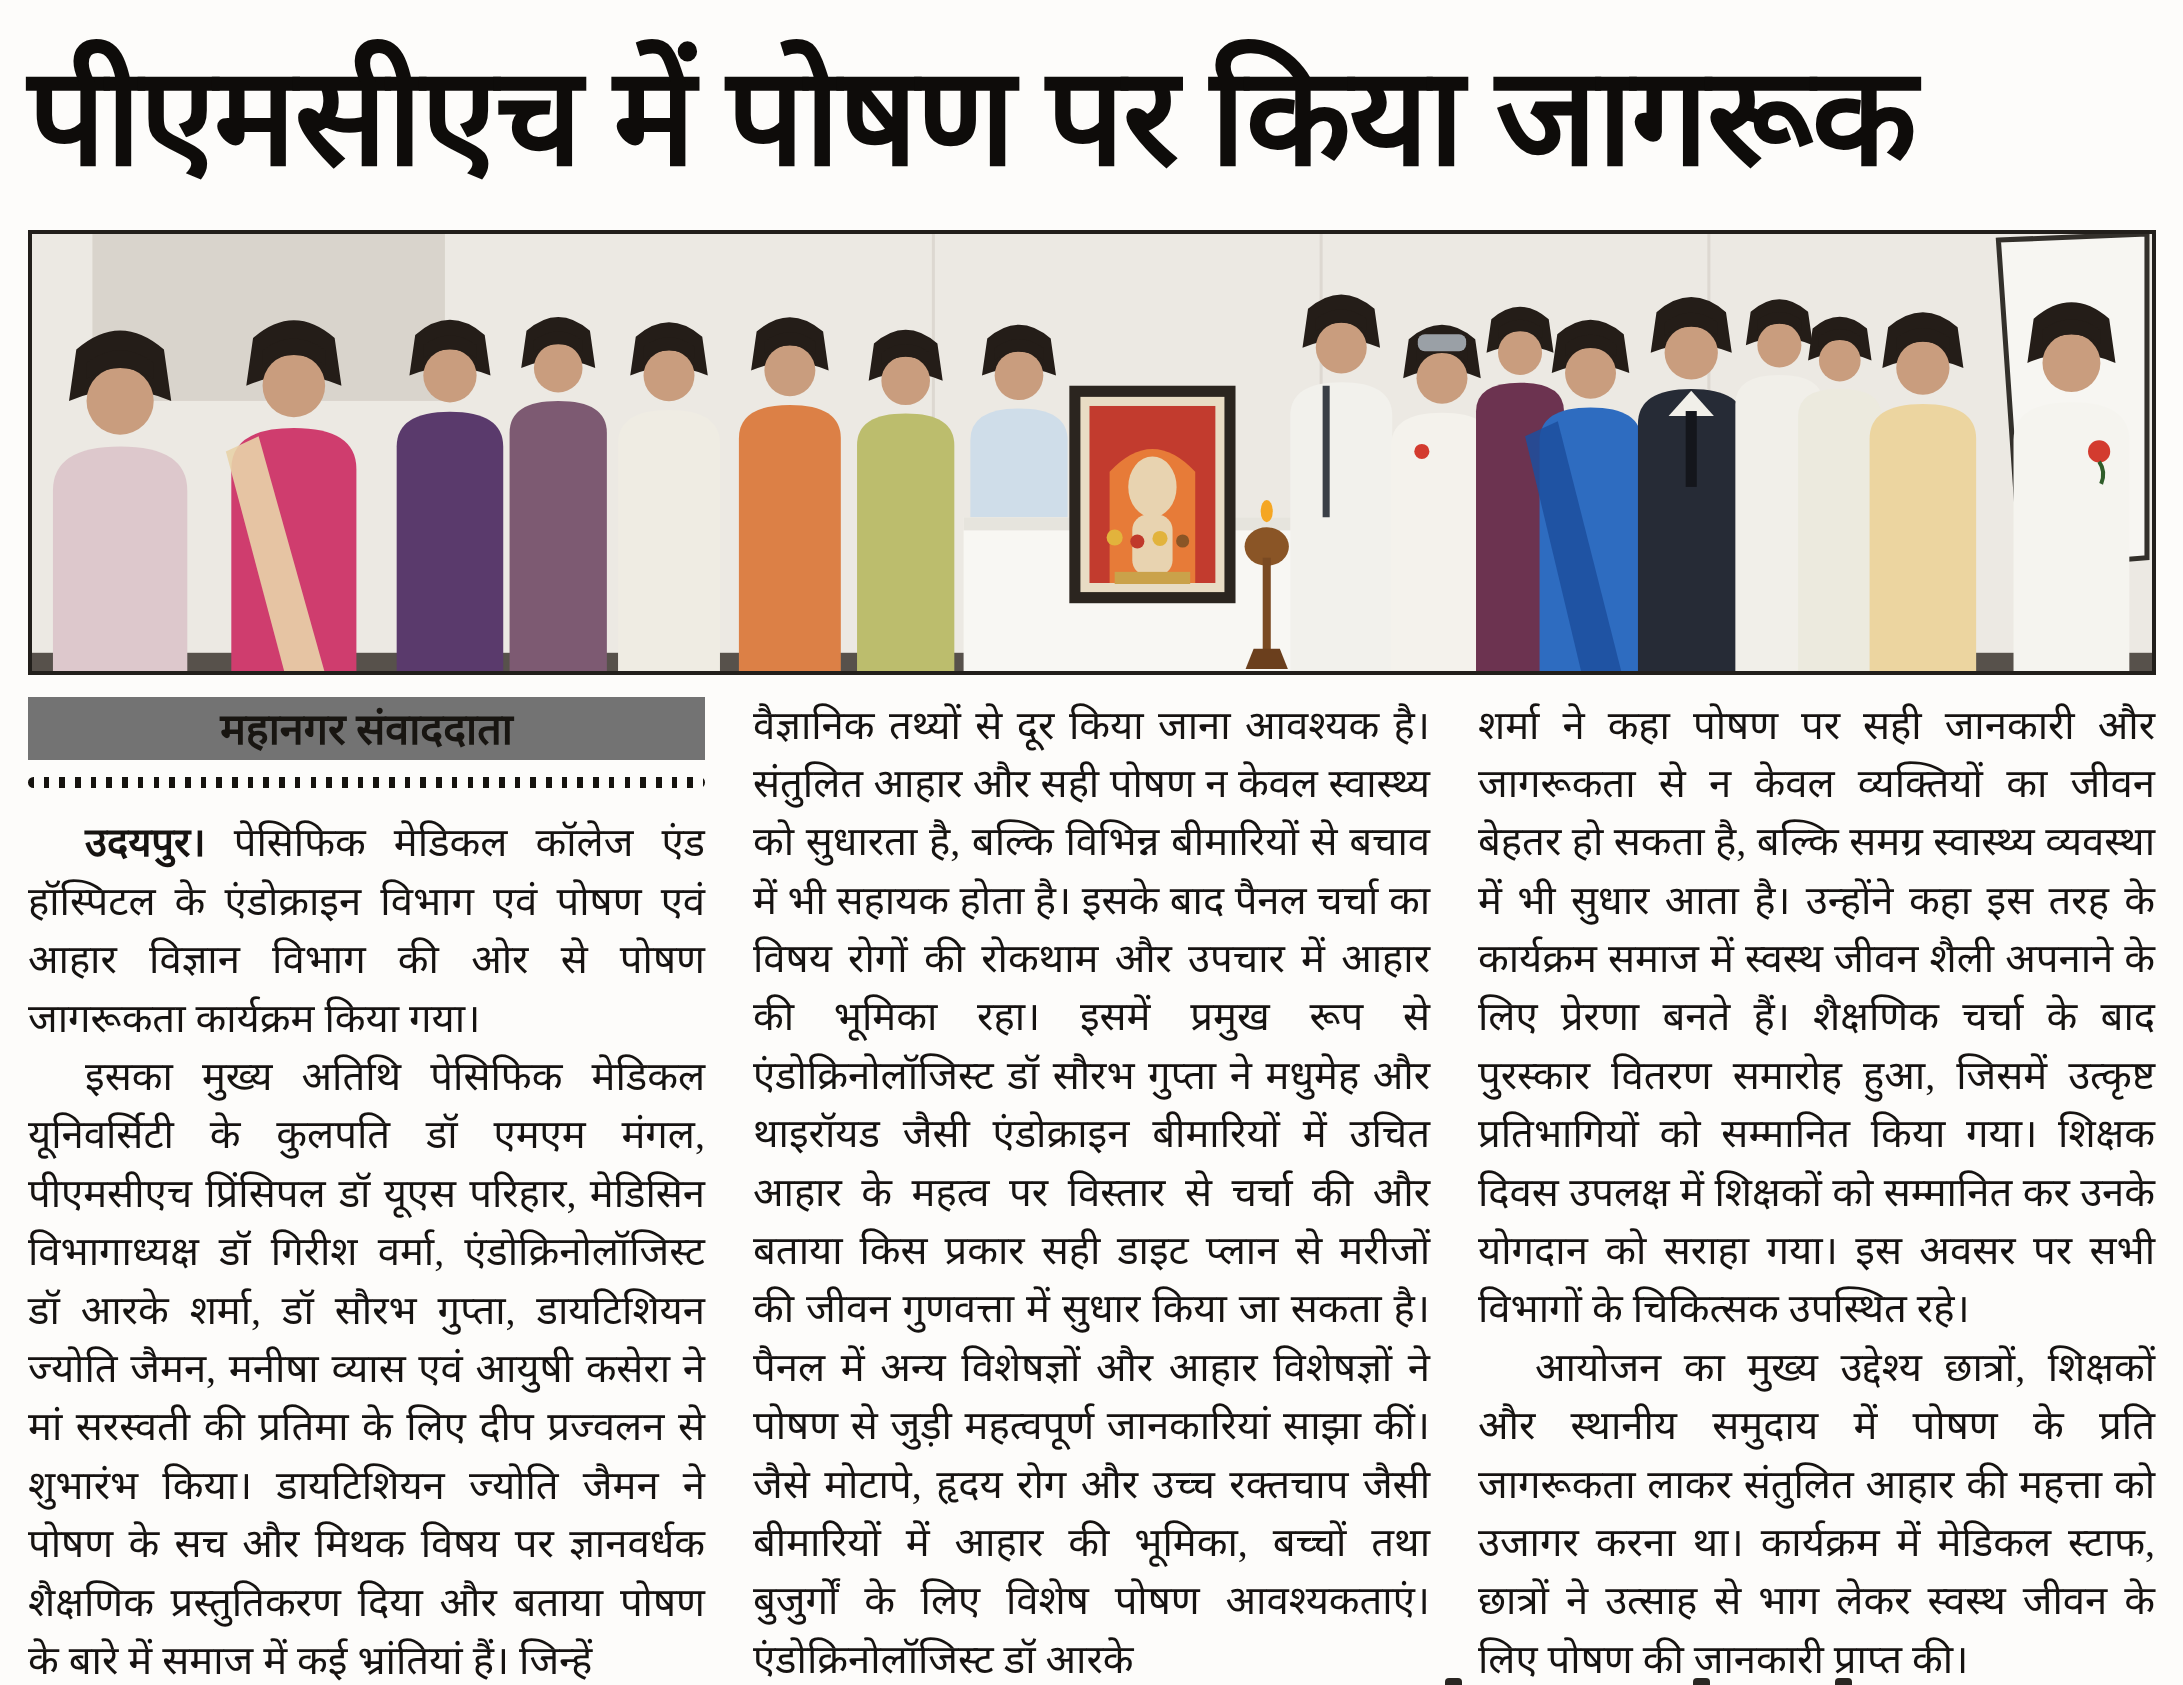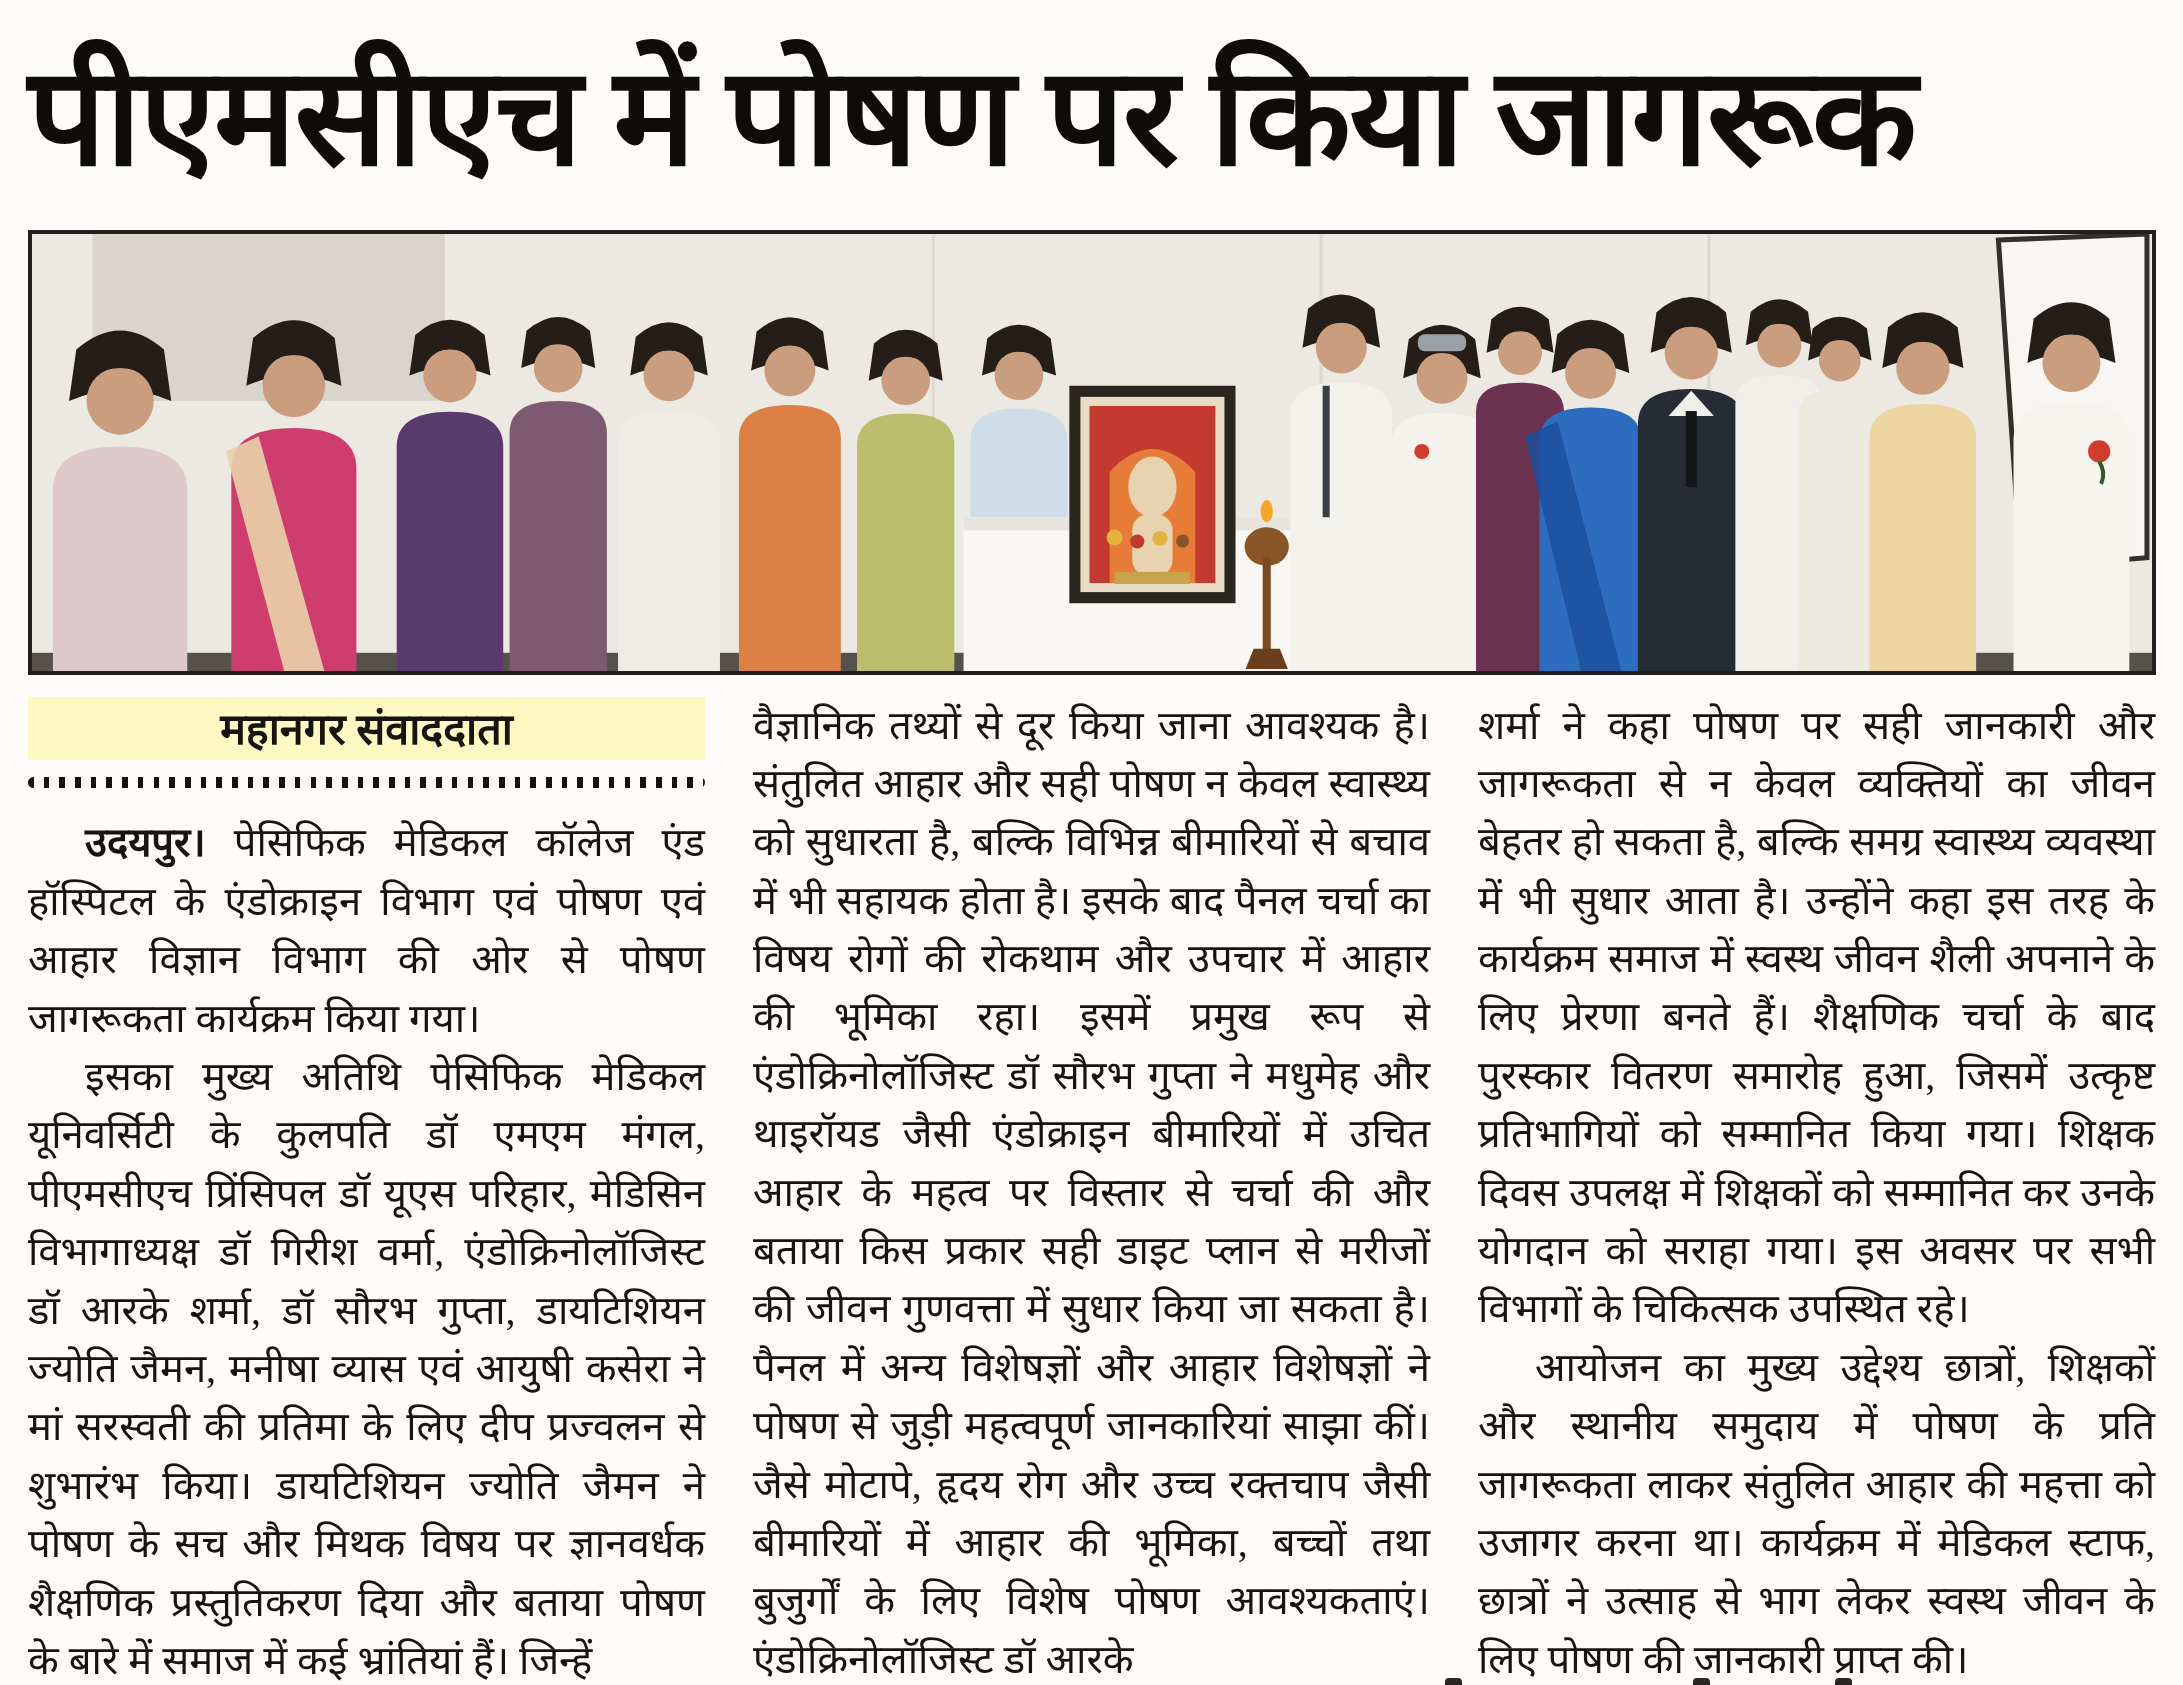--- a/index.html
+++ b/index.html
@@ -41,21 +41,21 @@
   }
   .col {
     flex: 1 1 0;
     min-width: 0;
     font-size: 40px;
     line-height: 1.46;
     color: #161311;
     text-align: justify;
   }
   .byline-band {
-    background: #fef9c3;
+    background: #737373;
     text-align: center;
     font-weight: bold;
     font-size: 43px;
     line-height: 1.3;
     padding: 5px 0 3px 0;
     color: #181511;
   }
   .dotted-rule {
     height: 11px;
     margin: 17px 0 26px 0;

